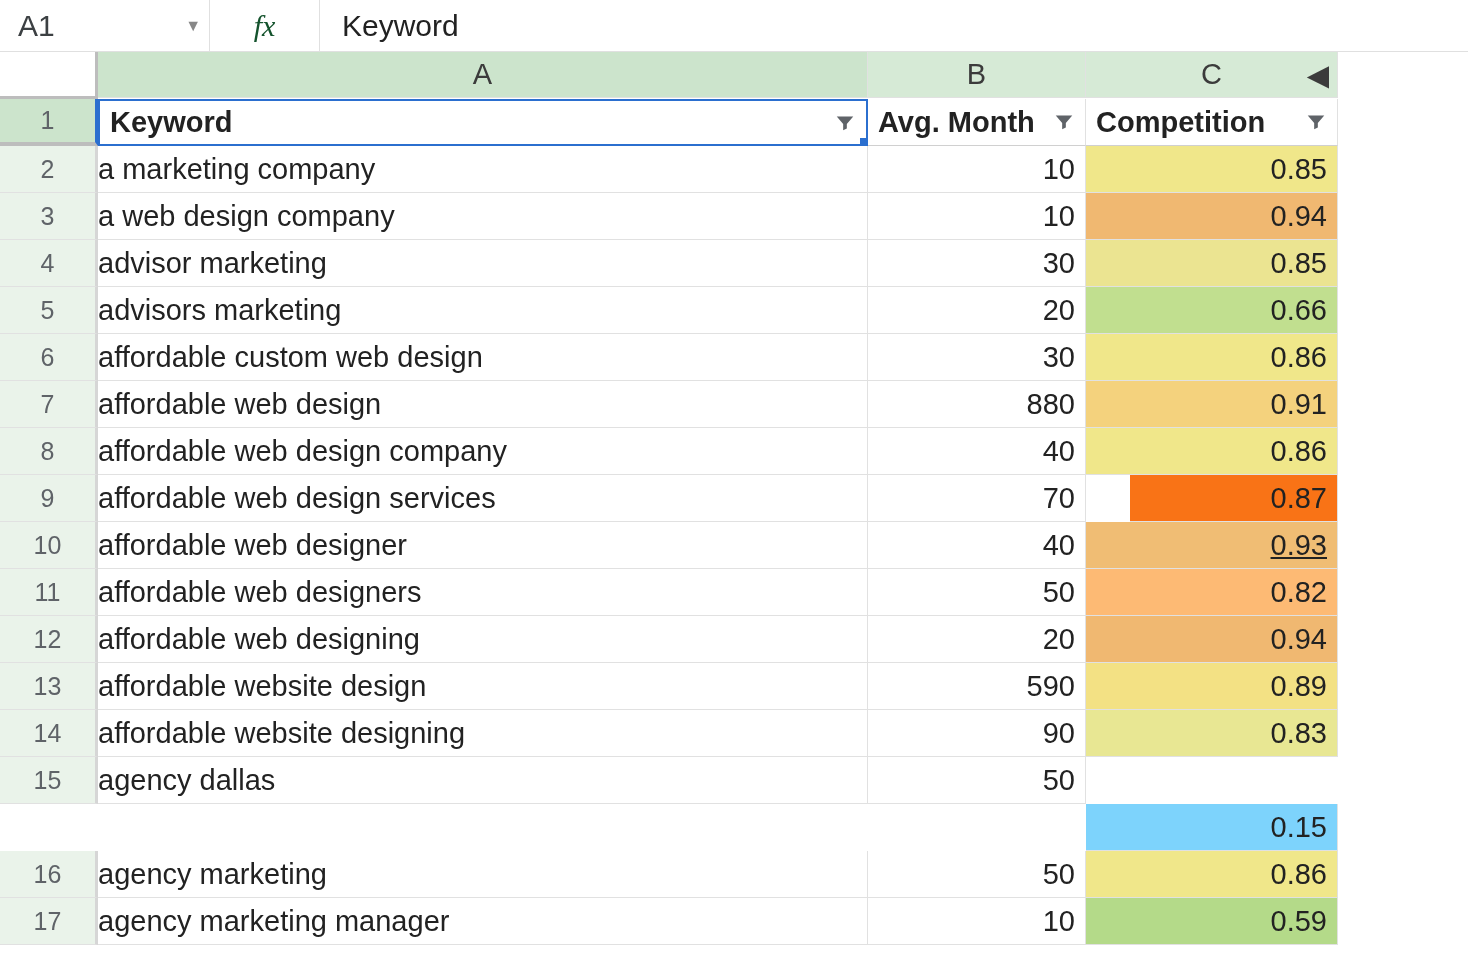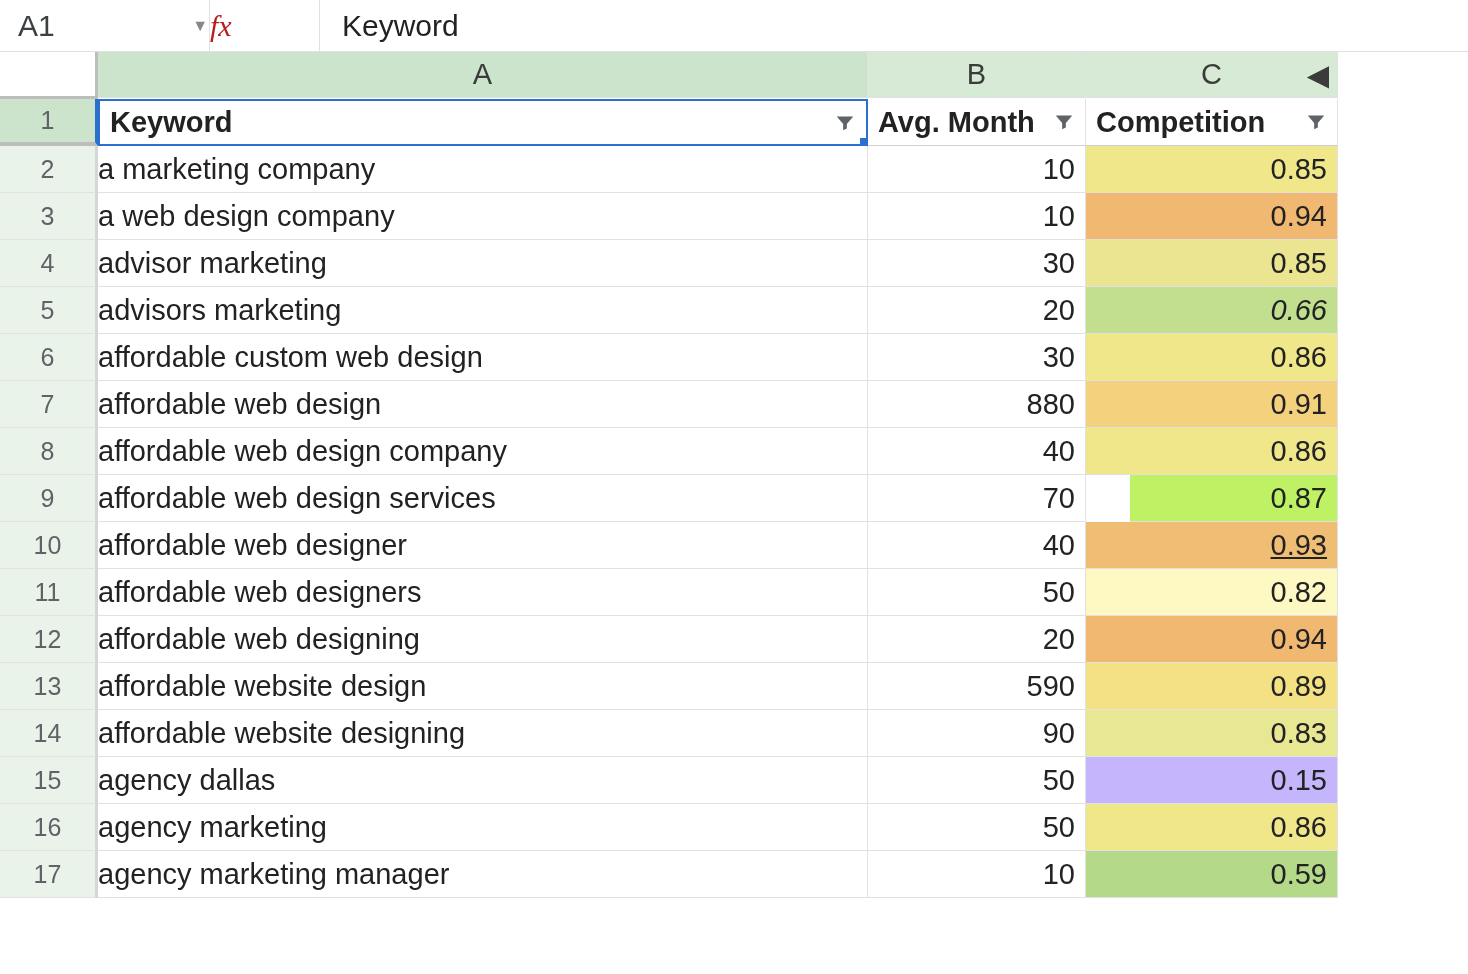--- a/index.html
+++ b/index.html
@@ -1,20 +1,20 @@
 <!DOCTYPE html>
 <html><head>
 <meta charset="utf-8">
 <style>
   html,body{margin:0;padding:0;font-family:Arial,Helvetica,sans-serif;background:#fff;color:#222;}
   *{box-sizing:border-box;}
   .formula-bar{display:flex;align-items:center;height:52px;border-bottom:1px solid #e0e0e0;}
-  .name-box{width:210px;display:flex;align-items:center;padding:0 1px 0 18px;font-size:30px;color:#3c4043;border-right:1px solid #e0e0e0;height:100%;justify-content:space-between;}
+  .name-box{width:210px;display:flex;align-items:center;padding:0 8px 0 18px;font-size:30px;color:#3c4043;border-right:1px solid #e0e0e0;height:100%;justify-content:space-between;}
   .name-box .drop{font-size:16px;color:#888;}
-  .fx{width:110px;font-family:Georgia,'Times New Roman',serif;font-style:italic;font-size:30px;color:#b91c1c;display:flex;align-items:center;justify-content:flex-start;border-right:1px solid #e0e0e0;height:100%;}
+  .fx{width:110px;font-family:Georgia,'Times New Roman',serif;font-style:italic;font-size:30px;color:#14532d;display:flex;align-items:center;justify-content:center;border-right:1px solid #e0e0e0;height:100%;}
   .formula-val{flex:1;padding-left:22px;font-size:30px;color:#222;}
   .sheet{display:grid;grid-template-columns:98px 770px 218px 252px;}
   .cell{border-right:1px solid #e1e1e1;border-bottom:1px solid #e1e1e1;display:flex;align-items:center;height:47px;font-size:29px;padding:0 10px;overflow:hidden;white-space:nowrap;}
   .corner{background:#fff;border-right:3px solid #bdbdbd;border-bottom:3px solid #bdbdbd;border-top:none;border-left:none;}
   .col-head{background:#d6ead6;color:#3b3b3b;font-size:29px;justify-content:center;height:46px;border-top:none;position:relative;}
   .col-head.sel{background:#cce4cc;}
   .row-head{background:#eaf3ea;color:#5f6368;font-size:25px;justify-content:center;border-right:3px solid #d6d6d6;border-left:none;}
   .row-head.sel{background:#cce4cc;border-right:3px solid #2b6fcf;}
   .hdr{font-weight:700;border-bottom:1px solid #d0d0d0;}
   .hdr .label{flex:1;}
@@ -83,61 +83,61 @@
     <div class="cell kwd">a web design company</div>
     <div class="cell num">10</div>
     <div class="cell num" style="background: rgb(240, 184, 113);">0.94</div>
     <div class="cell row-head">4</div>
     <div class="cell kwd">advisor marketing</div>
     <div class="cell num">30</div>
     <div class="cell num" style="background: rgb(235, 228, 145);">0.85</div>
     <div class="cell row-head">5</div>
     <div class="cell kwd">advisors marketing</div>
     <div class="cell num">20</div>
-    <div class="cell num" style="background: rgb(193, 223, 143); font-style: italic;">0.66</div>
+    <div class="cell num" style="background: rgb(193, 223, 143);">0.66</div>
     <div class="cell row-head">6</div>
     <div class="cell kwd">affordable custom web design</div>
     <div class="cell num">30</div>
     <div class="cell num" style="background: rgb(240, 231, 138);">0.86</div>
     <div class="cell row-head">7</div>
     <div class="cell kwd">affordable web design</div>
     <div class="cell num">880</div>
     <div class="cell num" style="background: rgb(244, 210, 125);">0.91</div>
     <div class="cell row-head">8</div>
     <div class="cell kwd">affordable web design company</div>
     <div class="cell num">40</div>
     <div class="cell num" style="background: rgb(240, 231, 138);">0.86</div>
     <div class="cell row-head">9</div>
     <div class="cell kwd">affordable web design services</div>
     <div class="cell num">70</div>
-    <div class="cell num" style="background: #bef264; margin-left: 44px;">0.87</div>
+    <div class="cell num" style="background: #f97316; margin-left: 44px;">0.87</div>
     <div class="cell row-head">10</div>
     <div class="cell kwd">affordable web designer</div>
     <div class="cell num">40</div>
     <div class="cell num" style="background: rgb(240, 189, 116); text-decoration: underline;">0.93</div>
     <div class="cell row-head">11</div>
     <div class="cell kwd">affordable web designers</div>
     <div class="cell num">50</div>
-    <div class="cell num" style="background: #fef9c3;">0.82</div>
+    <div class="cell num" style="background: #fdba74;">0.82</div>
     <div class="cell row-head">12</div>
     <div class="cell kwd">affordable web designing</div>
     <div class="cell num">20</div>
     <div class="cell num" style="background: rgb(240, 184, 113);">0.94</div>
     <div class="cell row-head">13</div>
     <div class="cell kwd">affordable website design</div>
     <div class="cell num">590</div>
     <div class="cell num" style="background: rgb(243, 225, 132);">0.89</div>
     <div class="cell row-head">14</div>
     <div class="cell kwd">affordable website designing</div>
     <div class="cell num">90</div>
     <div class="cell num" style="background: rgb(232, 231, 147); text-align: center;">0.83</div>
     <div class="cell row-head">15</div>
     <div class="cell kwd">agency dallas</div>
     <div class="cell num">50</div>
-    <div class="cell num" style="background: #c4b5fd;">0.15</div>
+    <div class="cell num" style="background: #7dd3fc; margin-top: 47px;">0.15</div>
     <div class="cell row-head">16</div>
     <div class="cell kwd">agency marketing</div>
     <div class="cell num">50</div>
     <div class="cell num" style="background: rgb(240, 231, 138);">0.86</div>
     <div class="cell row-head">17</div>
     <div class="cell kwd">agency marketing manager</div>
     <div class="cell num">10</div>
     <div class="cell num" style="background: rgb(180, 218, 137); padding-left: 39px;">0.59</div>
   </div>
 

